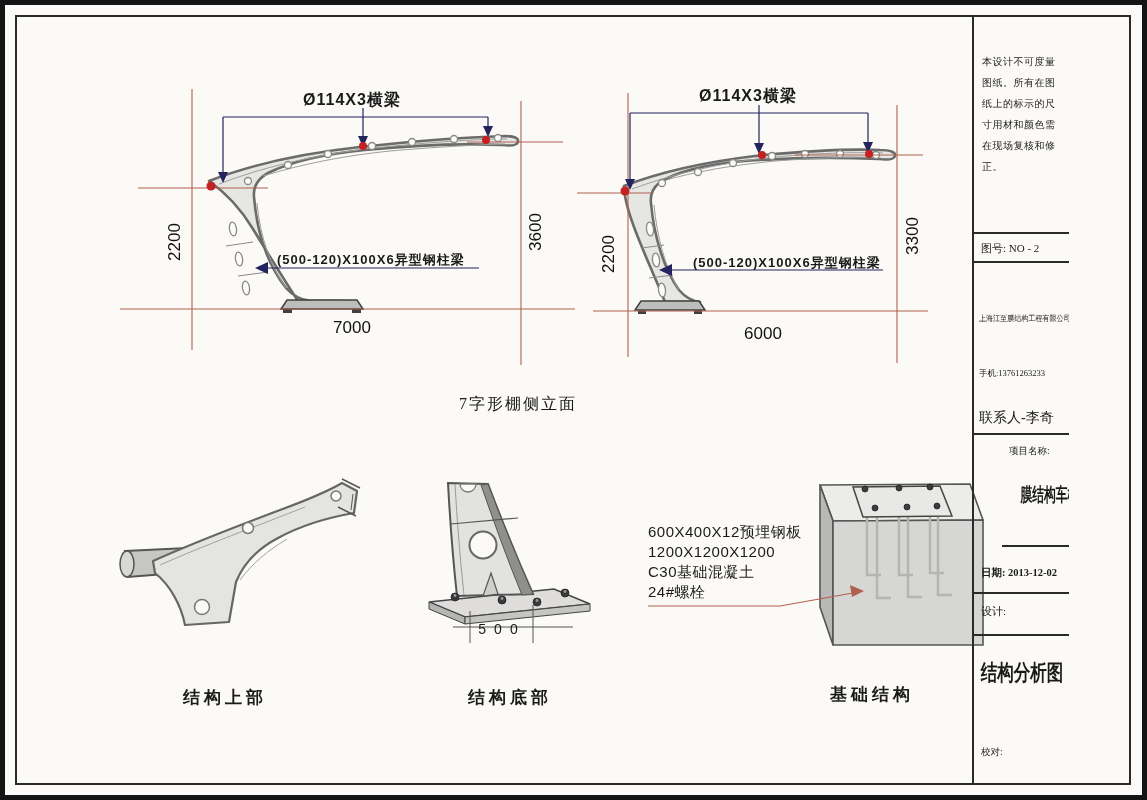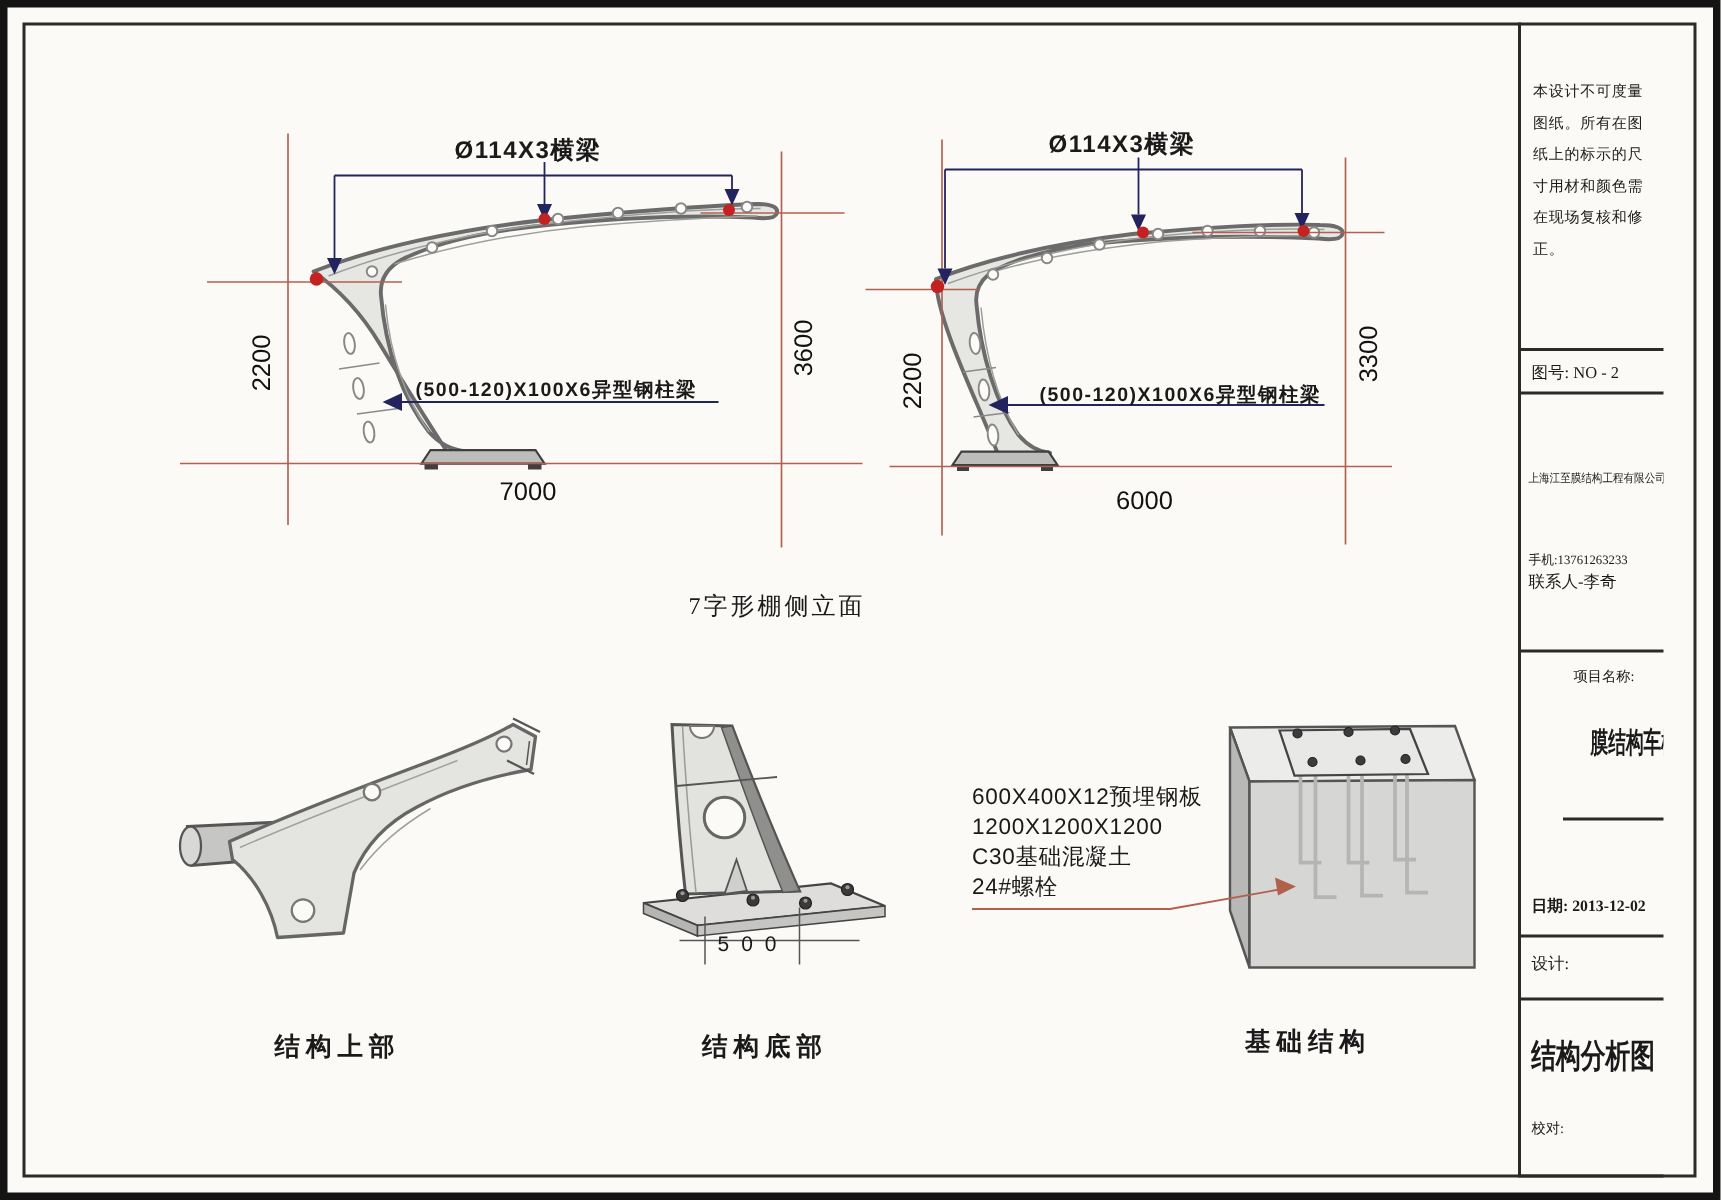--- a/index.html
+++ b/index.html
@@ -19,38 +19,38 @@
   .ann-big{font-weight:bold;font-size:16px;letter-spacing:1px;}
   .ann-small{font-weight:bold;font-size:13px;letter-spacing:1px;}
   .center{text-align:center;}
   .view-title{font-family:"Liberation Serif",serif;font-size:16px;letter-spacing:2px;}
   .caption{font-family:"Liberation Serif",serif;font-weight:bold;font-size:17px;letter-spacing:4px;}
   .fnote{font-size:15px;line-height:20px;letter-spacing:0.5px;}
   .dim-500{font-size:14px;letter-spacing:8px;}
 
   
   .titleblock{
-    position:absolute;left:1007px;top:10px;width:97px;height:770px;
+    position:absolute;left:967px;top:10px;width:97px;height:770px;
     box-sizing:border-box;border-left:2px solid #2a2a2a;
     font-family:"Liberation Serif",serif;display:flex;flex-direction:column;
   }
   .tb-sec{box-sizing:border-box;border-bottom:2px solid #2a2a2a;overflow:hidden;}
   .tb-note{height:219px;padding:36px 7px 0 8px;font-size:10px;line-height:21px;letter-spacing:.5px;}
   .tb-no{height:29px;padding:7px 0 0 7px;font-size:11px;}
   .tb-company{height:172px;padding:50px 4px 0 5px;}
   .tb-company .c1{font-size:8px;transform:scaleX(.88);transform-origin:left;white-space:nowrap;}
   .tb-company .c2{font-size:8.5px;margin-top:44px;white-space:nowrap;}
-  .tb-company .c3{font-size:11px;white-space:nowrap;}
+  .tb-company .c3{font-size:14px;margin-top:29px;white-space:nowrap;}
   .tb-project{height:112px;padding:10px 0 0 7px;margin-left:28px;}
   .tb-project .plabel{font-size:9.5px;}
   .tb-project .pname{
     margin-top:24px;text-align:center;font-weight:bold;font-size:19px;
     transform:scaleX(.62);transform-origin:center;white-space:nowrap;
   }
-  .tb-date{height:47px;padding:19px 0 0 7px;font-size:10.5px;font-weight:600;margin-top:31px;}
+  .tb-date{height:47px;padding:19px 0 0 7px;font-size:10.5px;font-weight:600;}
   .tb-design{height:42px;padding:10px 0 0 7px;font-size:11px;}
   .tb-check{height:55px;padding:16px 0 0 7px;font-size:9.5px;}
   .tb-title{flex:1;border-bottom:none;display:flex;align-items:flex-start;justify-content:center;}
   .tb-title .sheet-title{
     margin-top:22px;font-weight:bold;font-size:22px;white-space:nowrap;
     transform:scaleX(.75);transform-origin:center;
   }
 </style>
 </head>
 <body>

